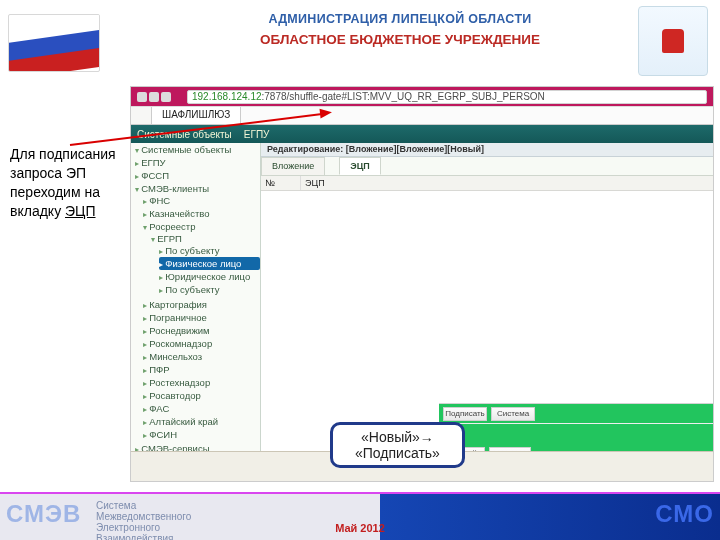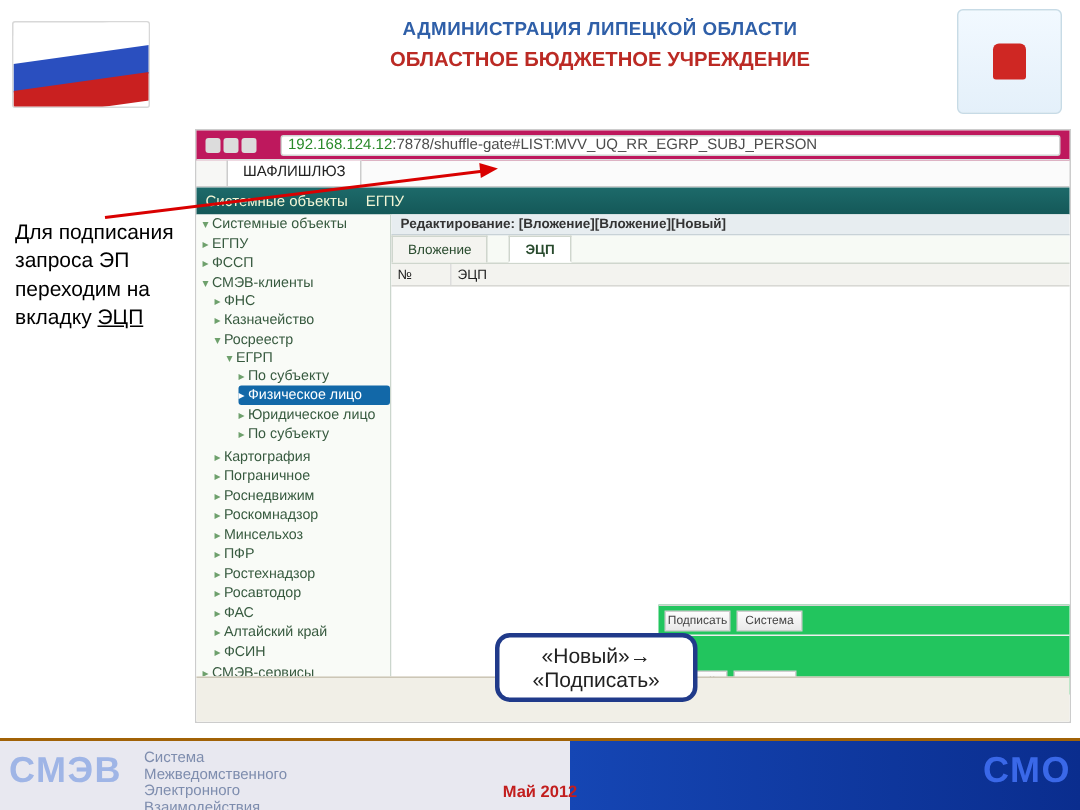--- a/index.html
+++ b/index.html
@@ -139,21 +139,21 @@
   }
   .arrow-head {
     position:absolute; left:320px; top:108px; width:0; height:0;
     border-left:12px solid #d90000; border-top:5px solid transparent;
     border-bottom:5px solid transparent; transform:rotate(-6deg); z-index:41;
   }
 
   
   .footer {
     position:absolute; left:0; right:0; bottom:0; height:48px;
-    background:#e8e8f0; border-top:2px solid #a16207;
+    background:#e8e8f0; border-top:2px solid #d946ef;
   }
   .footer::before{
     content:""; position:absolute; right:0; top:0; bottom:0; width:340px;
     background:linear-gradient(90deg,#1546b4,#0a2d8e);
   }
   .f-smev { position:absolute; left:6px; top:6px; font-size:24px; font-weight:bold;
     color:#9fb5e6; letter-spacing:1px;}
   .f-smev-desc { position:absolute; left:96px; top:6px; font-size:10px;
     color:#7e8dae; line-height:1.1;}
   .f-date { position:absolute; left:50%; transform:translateX(-50%);

